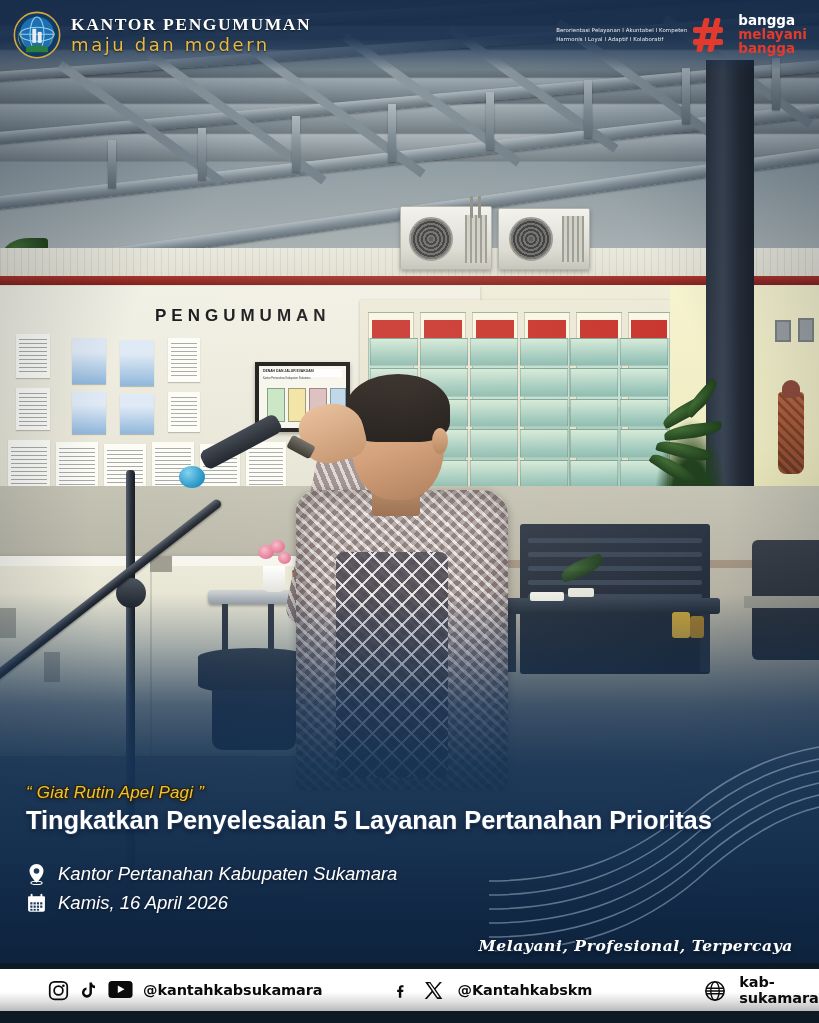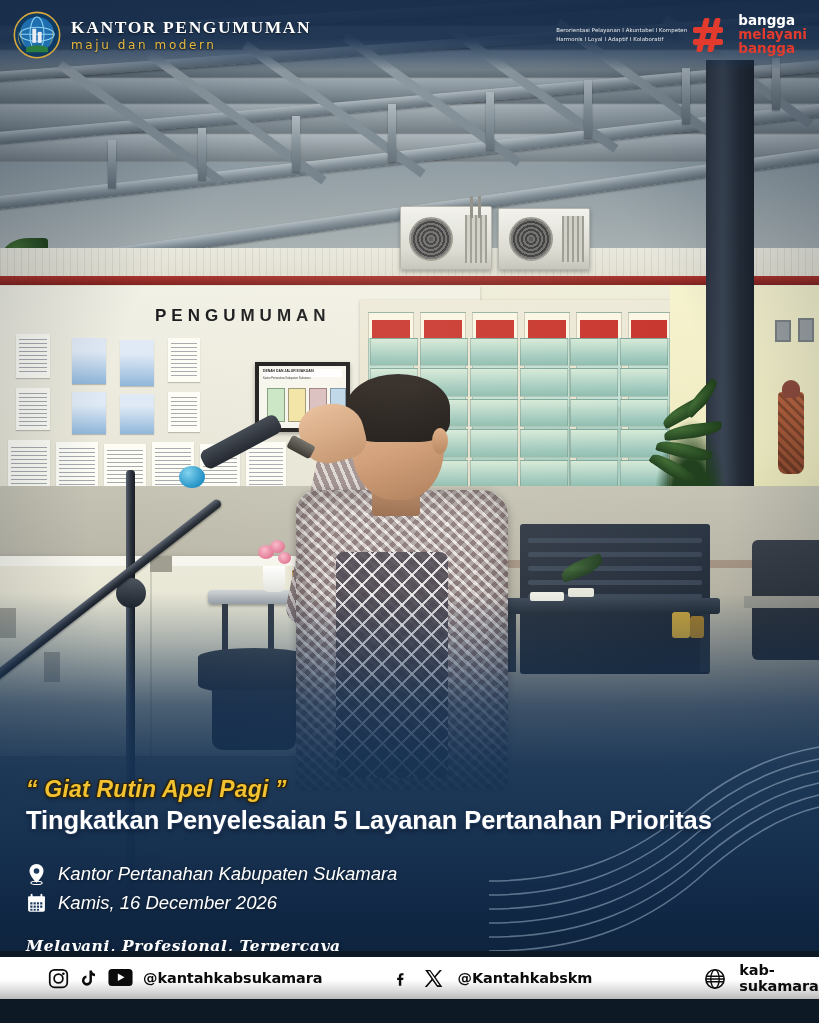--- a/index.html
+++ b/index.html
@@ -284,21 +284,21 @@
     color:#ffffff;
     font-family:"Liberation Serif", serif;
     font-weight:bold;
     font-size:17.5px;
     letter-spacing:1.6px;
     text-shadow:0 1px 2px rgba(0,0,0,.6);
   }
   .brand-l2{ margin-top:1px; }
   .brand-l3{
     color:#e8b93f;
-    font-size:12px;
+    font-size:18px;
     letter-spacing:2.6px;
     margin-top:3px;
     font-family:"DejaVu Sans", sans-serif;
     text-shadow:0 1px 2px rgba(0,0,0,.6);
   }
 
   .logos{ margin-left:auto; display:flex; align-items:center; gap:6px; padding-right:12px; }
   .berakhlak{ text-align:left; }
   .ber-word{
     font-size:22px; font-weight:bold; letter-spacing:-.5px;
@@ -349,22 +349,22 @@
     position:absolute; right:0; bottom:62px; width:330px; height:230px;
     z-index:5; opacity:.45; pointer-events:none;
   }
 
   .content{
     position:absolute; left:0; bottom:68px; width:100%;
     z-index:7; padding:0 26px;
   }
   .kicker{
     color:#f2c230;
-    font-style:italic; font-weight:bold;
-    font-size:23px;
+    font-style:italic; font-weight:normal;
+    font-size:17px;
     letter-spacing:.2px;
     text-shadow:
       -1.4px -1.4px 0 #2a2412, 1.4px -1.4px 0 #2a2412,
       -1.4px 1.4px 0 #2a2412, 1.4px 1.4px 0 #2a2412,
       0 2px 4px rgba(0,0,0,.55);
     margin-bottom:2px;
   }
   .headline{
     color:#ffffff;
     font-weight:bold;
@@ -380,36 +380,36 @@
   .meta-row{
     display:flex; align-items:center; gap:12px;
     color:#ffffff;
     font-style:italic;
     font-size:18.5px;
     margin-bottom:7px;
     text-shadow:0 1px 3px rgba(0,0,0,.5);
   }
   .meta-icon{ width:20px; height:22px; flex:0 0 20px; display:flex; align-items:center; justify-content:center; }
   .tagline{
-    text-align:left;
+    text-align:right;
     color:#ffffff;
     font-family:"DejaVu Serif", serif;
     font-style:italic; font-weight:bold;
     font-size:15.5px;
     letter-spacing:.6px;
     margin-top:22px;
     text-shadow:
       -1px -1px 0 #11243c, 1px -1px 0 #11243c,
       -1px 1px 0 #11243c, 1px 1px 0 #11243c,
       0 2px 4px rgba(0,0,0,.6);
   }
 
   
   .footer{
-    position:absolute; left:0; bottom:0; width:100%; height:72px;
+    position:absolute; left:0; bottom:0; width:100%; height:60px;
     z-index:8;
     background:#0d1a26;
   }
   .footer-strip{
     position:absolute; left:0; top:6px; width:100%; height:42px;
     background:linear-gradient(180deg,#ffffff 0%,#ffffff 55%,#dcdcdc 80%,#b9b9b9 100%);
     display:flex; align-items:center;
   }
   .foot-group{ display:flex; align-items:center; gap:9px; }
   .foot-group.g1{ margin-left:48px; }
@@ -741,21 +741,21 @@
               <rect x="4.5" y="16.5" width="3" height="3"></rect>
                 <rect x="9" y="16.5" width="3" height="3"></rect>
               <rect x="13.5" y="16.5" width="3" height="3"></rect>
                 <rect x="18" y="16.5" width="3" height="3"></rect>
               <rect x="4.5" y="21" width="3" height="2.5"></rect>
                 <rect x="9" y="21" width="3" height="2.5"></rect>
               <rect x="13.5" y="21" width="3" height="2.5"></rect>
             </g>
           </svg>
         </span>
-        <span>Kamis, 16 December 2026</span>
+        <span>Kamis, 16 April 2026</span>
       </div>
     </div>
 
     <div class="tagline">Melayani, Profesional, Terpercaya</div>
   </div>
 
   <div class="footer">
     <div class="footer-strip">
 
       <div class="foot-group g1">

